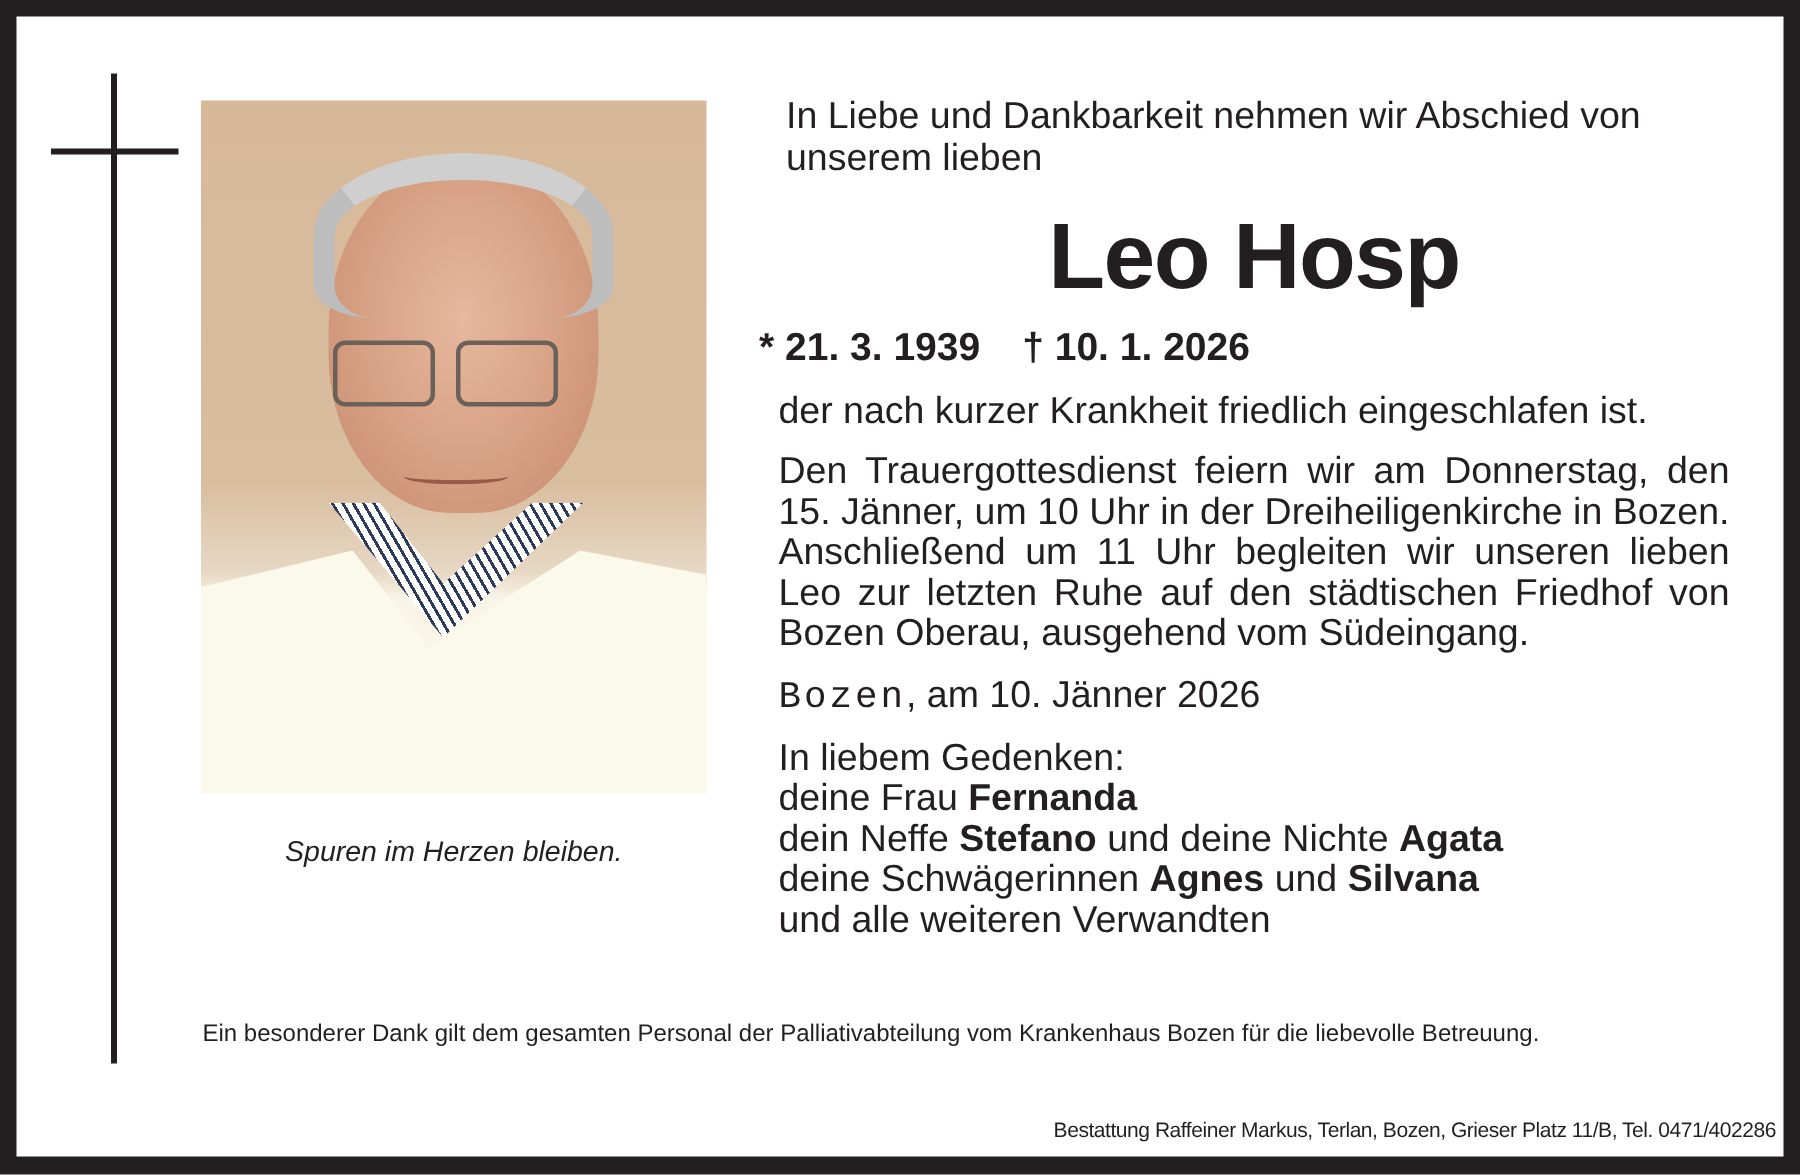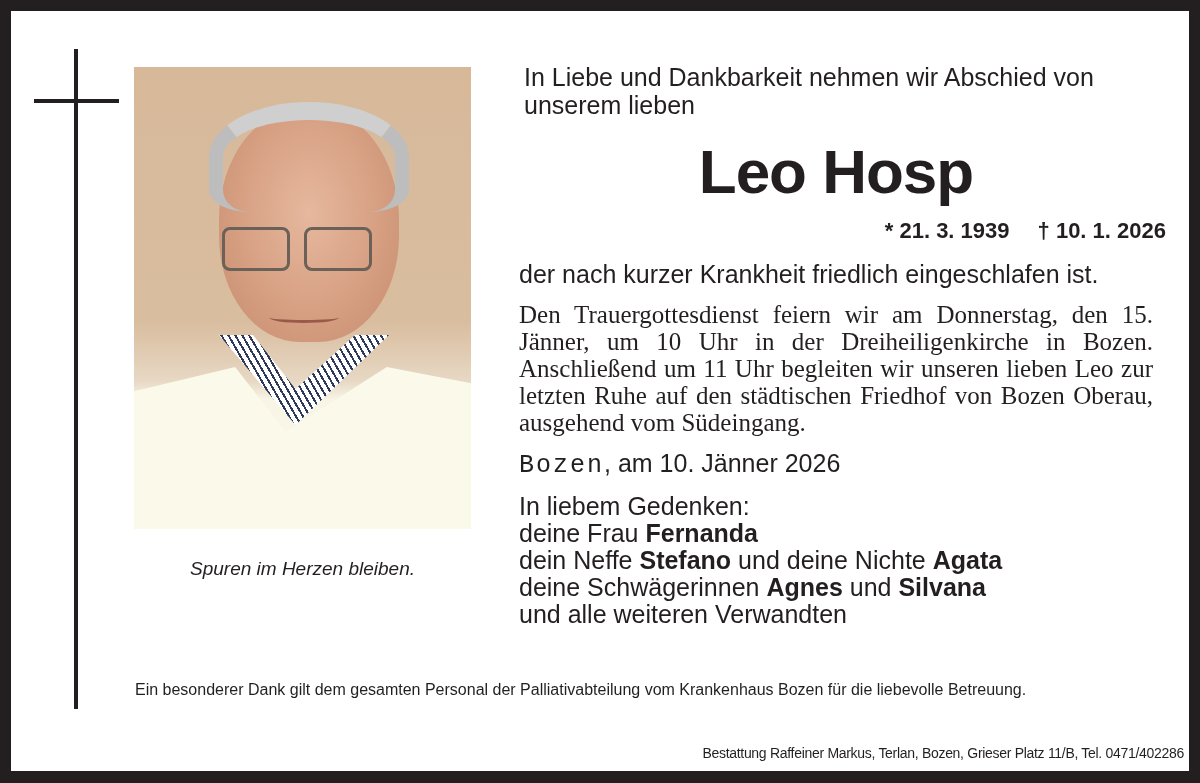--- a/index.html
+++ b/index.html
@@ -73,28 +73,28 @@
   }
   .right {
     position: absolute; left: 495px; top: 34px; width: 660px;
   }
   .intro { font-size: 25px; line-height: 28px; margin: 18px; }
   .name {
     text-align: center; font-weight: bold; font-size: 62px; line-height: 70px;
     margin: 10px 0 0 0; letter-spacing: -1px;
   }
   .dates {
-    text-align: right; font-weight: bold; font-size: 22px; line-height: 32px;
+    text-align: left; font-weight: bold; font-size: 26px; line-height: 32px;
     margin: 8px 0 0 0;
   }
   .dates .gap { display: inline-block; width: 28px; }
   .p { font-size: 25px; line-height: 27px; margin: 13px; }
   .justify { text-align: justify; text-align-last: left; }
   .spaced { letter-spacing: 2px; font-family: Liberation Mono, monospace; }
-  .mt10 { margin-top: 10px; font-family: Liberation Serif, serif; }
+  .mt10 { margin-top: 10px; }
   .mt14 { margin-top: 14px; }
   b { font-weight: bold; }
   .thanks {
     position: absolute; left: 124px; top: 665px; width: 1030px;
     font-size: 16px; line-height: 28px; text-align: justify; text-align-last: left;
     margin: 0;
   }
   .footer {
     position: absolute; right: 5px; top: 733px;
     font-size: 14px; line-height: 18px; letter-spacing: -0.3px;

